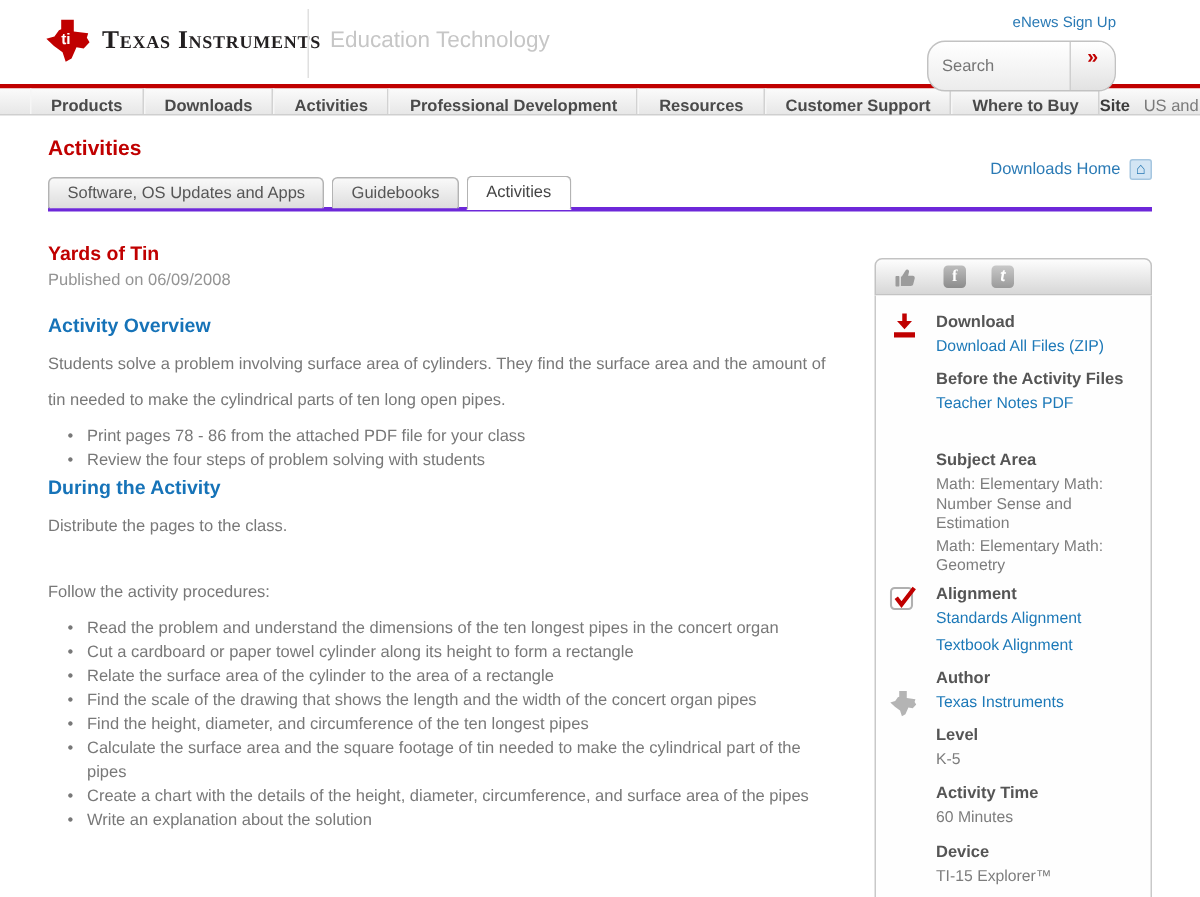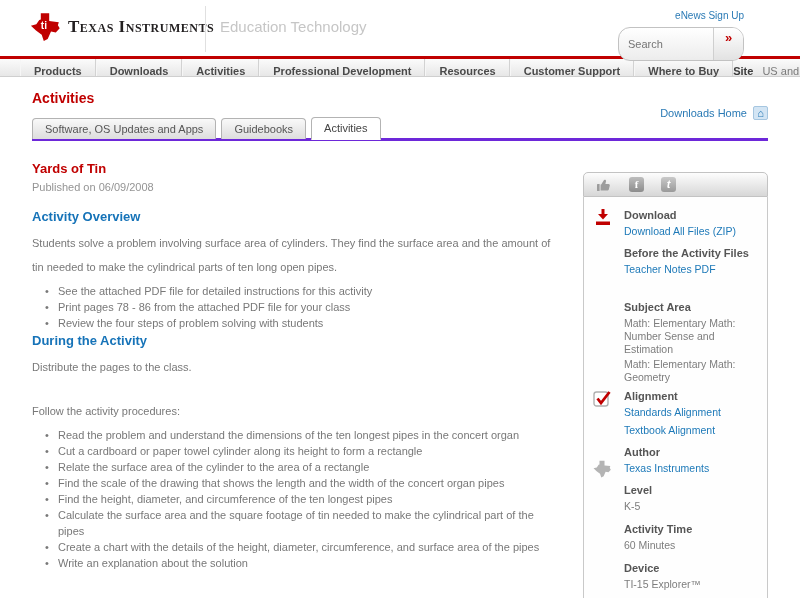--- a/index.html
+++ b/index.html
@@ -132,21 +132,20 @@
   <div class="content">
 
     <div class="article">
       <div class="article-title">Yards of Tin</div>
       <div class="published">Published on 06/09/2008</div>
 
       <div class="sec-h">Activity Overview</div>
       <p>Students solve a problem involving surface area of cylinders. They find the surface area and the amount of tin needed to make the cylindrical parts of ten long open pipes.</p>
 
       <ul>
-        <li>See the attached PDF file for detailed instructions for this activity</li>
         <li>Print pages 78 - 86 from the attached PDF file for your class</li>
         <li>Review the four steps of problem solving with students</li>
       </ul>
 
       <div class="sec-h" style="margin-top:2px;">During the Activity</div>
       <p>Distribute the pages to the class.</p>
       <div class="spacer-sm"></div>
       <p>Follow the activity procedures:</p>
       <ul>
         <li>Read the problem and understand the dimensions of the ten longest pipes in the concert organ</li>

